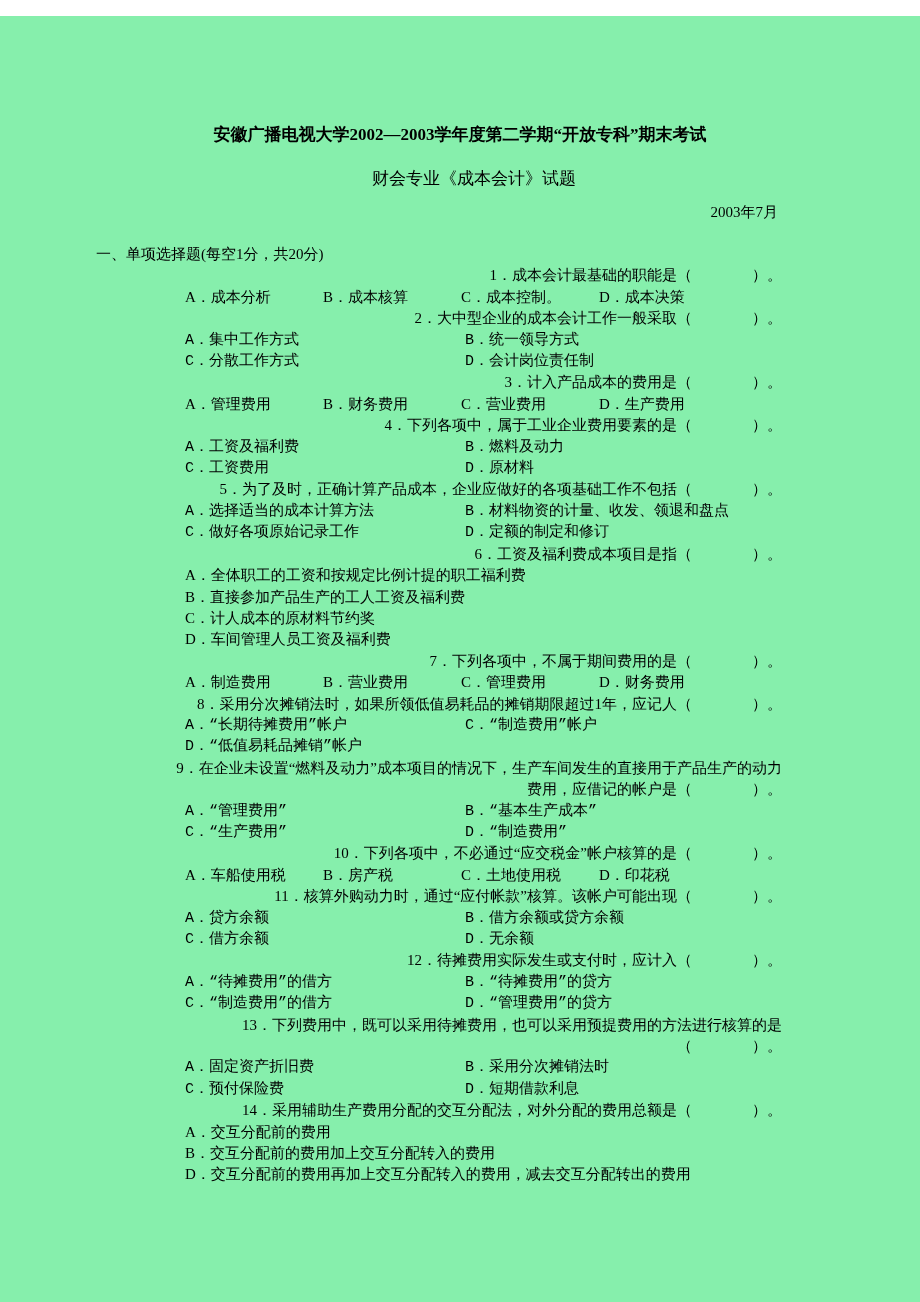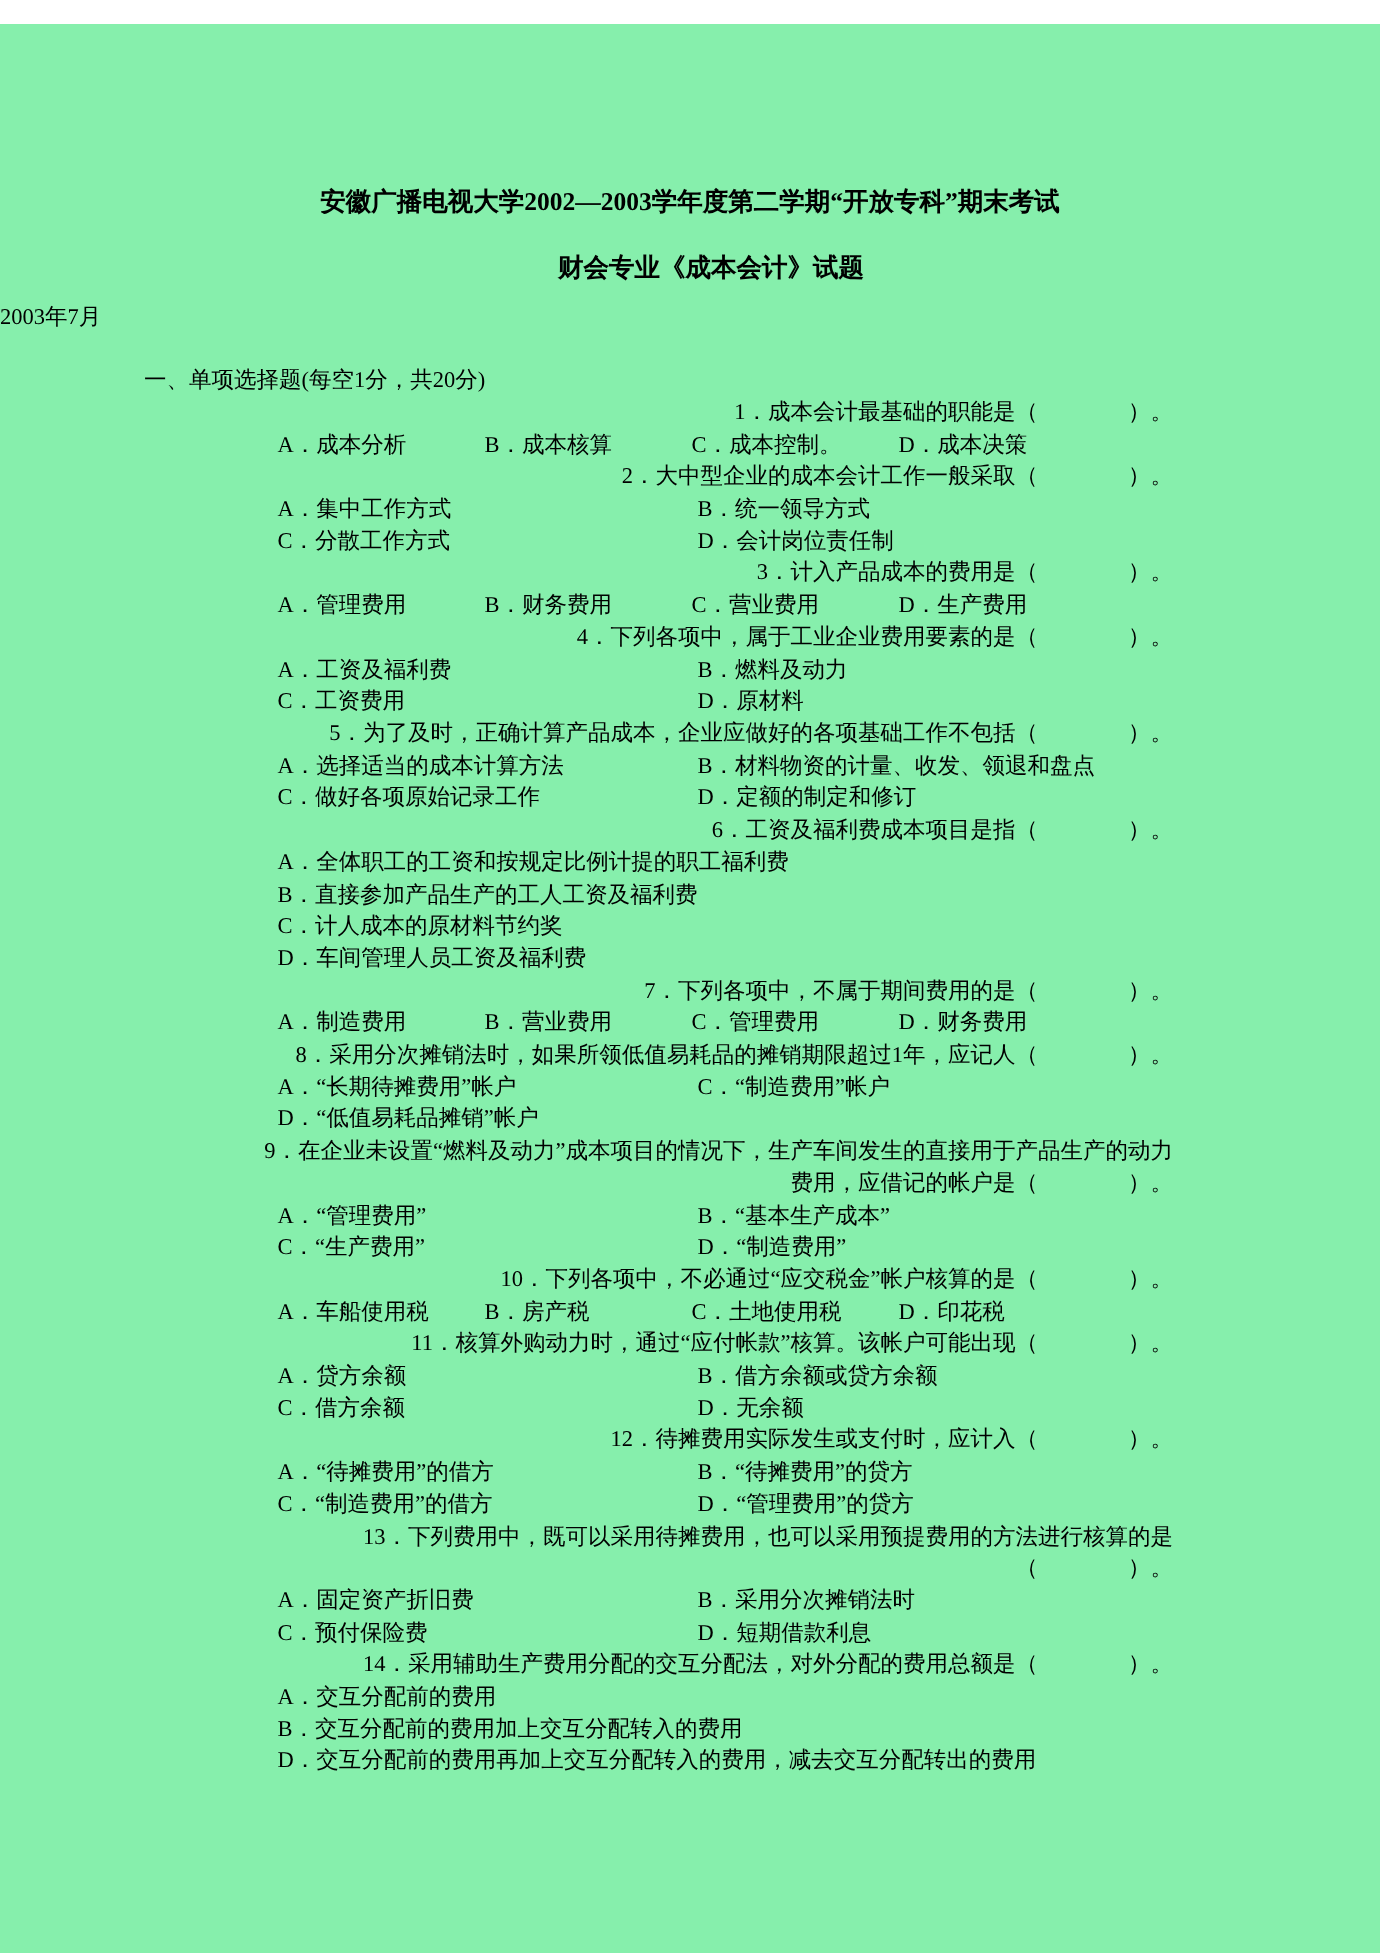--- a/index.html
+++ b/index.html
@@ -18,29 +18,29 @@
   .title {
     padding-top: 108px;
     text-align: center;
     font-weight: bold;
     font-size: 17px;
     line-height: 22px;
   }
   .subtitle {
     margin-top: 22px;
     text-align: center;
-    font-weight: bold;
+    font-weight: normal;
     font-size: 17px;
     line-height: 22px;
     padding-left: 28px;
   }
   .date {
     margin-top: 12px;
     padding-right: 142px;
-    text-align: left;
+    text-align: right;
     font-size: 15px;
     line-height: 20px;
   }
   .section {
     margin-top: 22px;
     padding-left: 96px;
     line-height: 21.4px;
   }
   .questions {
     padding: 0 138px 0 140px;
@@ -53,20 +53,21 @@
   .options {
     padding-left: 45px;
     line-height: 21.4px;
   }
   .options.inline { white-space: nowrap; }
   .options.inline .opt { display: inline-block; min-width: 138px; }
   .options.inline .opt:last-child { min-width: 0; }
   .options.grid {
     display: grid;
     grid-template-columns: 280px auto;
+    font-family: Liberation Mono, monospace;
   }
   .options.list .opt { display: block; }
 </style>
 </head>
 <body>
 
 <div class="page">
   <div class="title">安徽广播电视大学2002—2003学年度第二学期“开放专科”期末考试</div>
   <div class="subtitle">财会专业《成本会计》试题</div>
   <div class="date">2003年7月</div>

